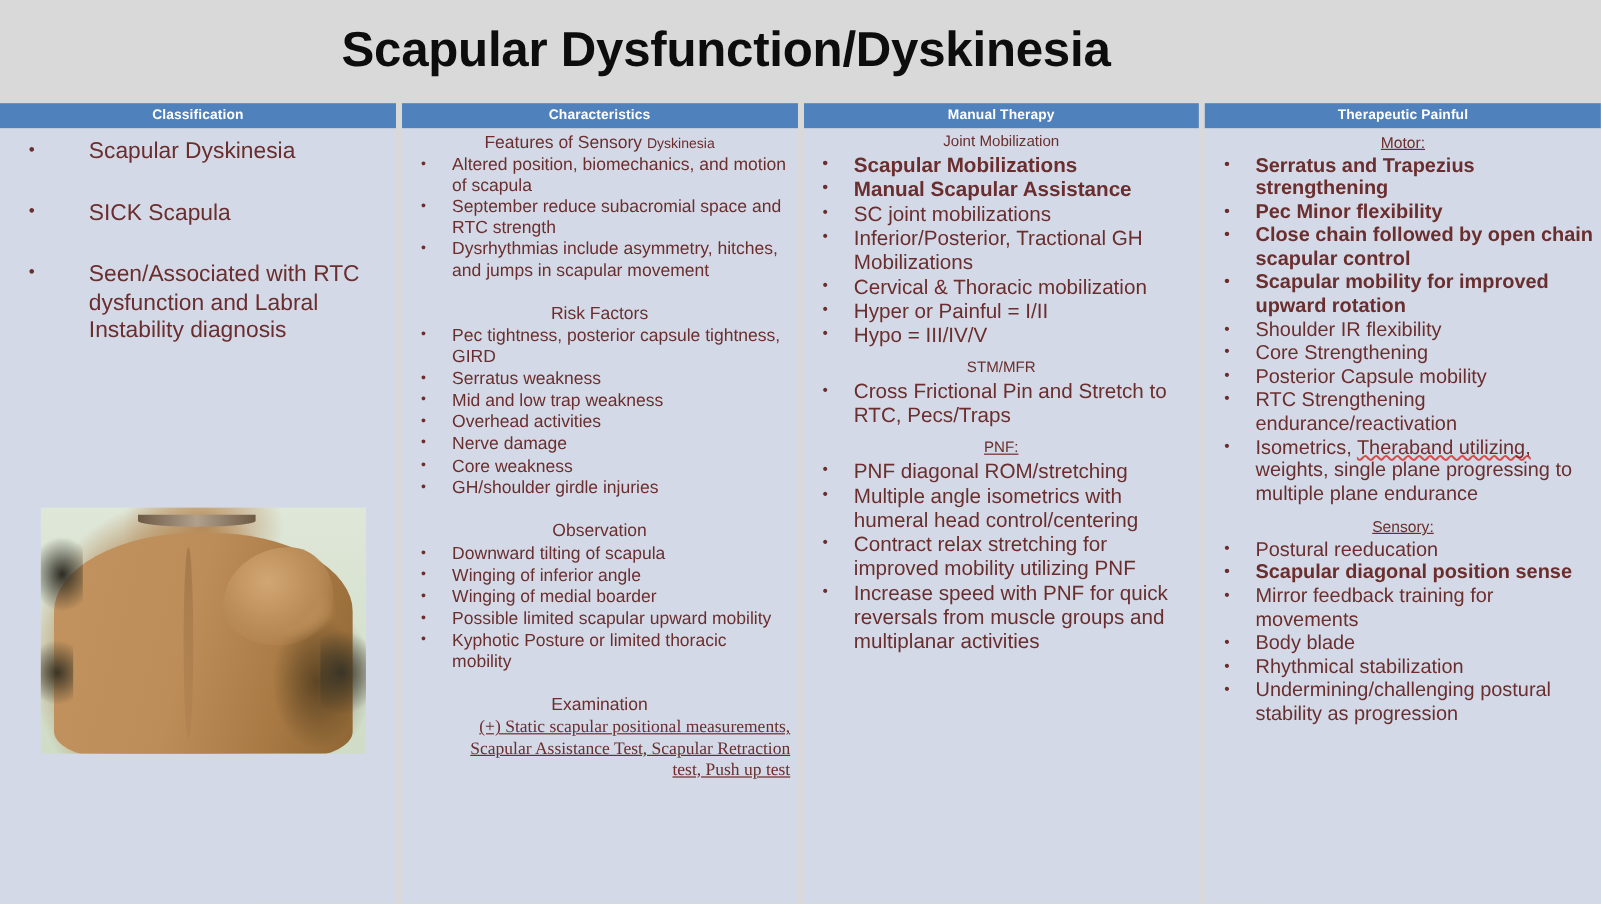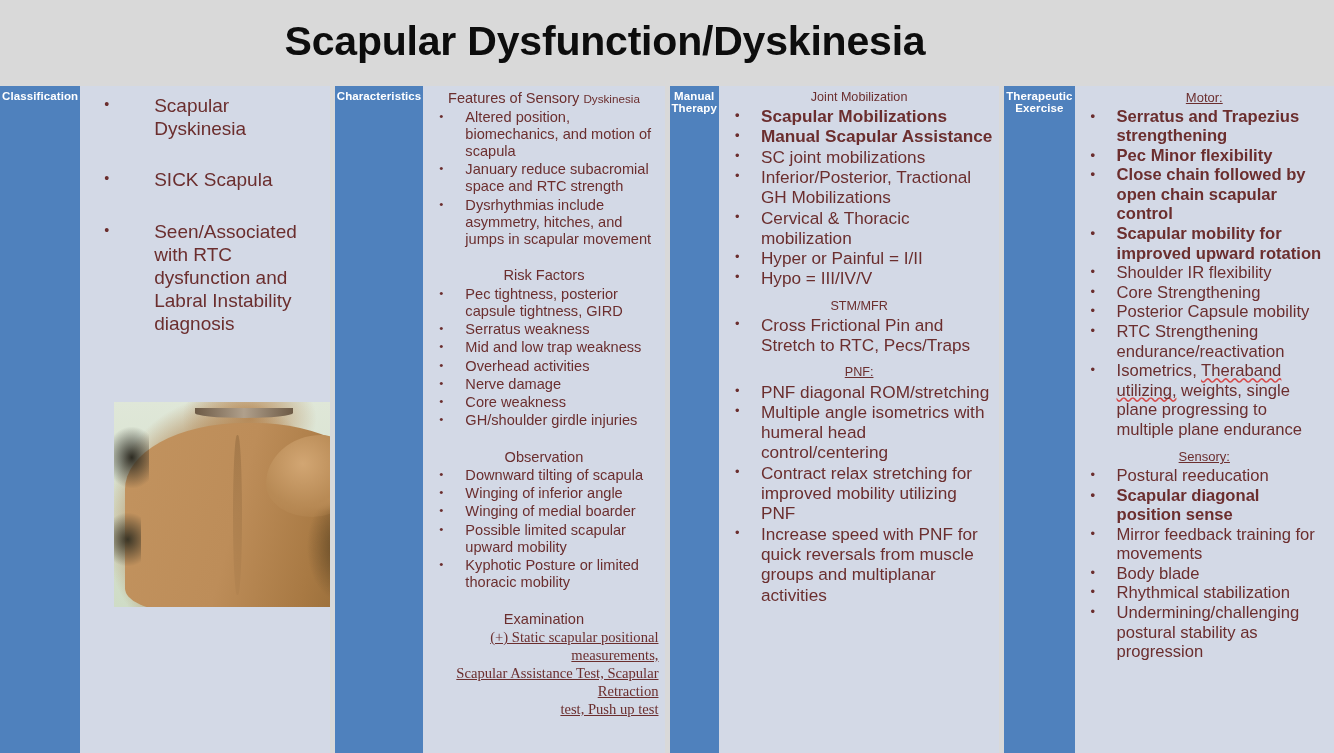--- a/index.html
+++ b/index.html
@@ -39,21 +39,21 @@
     top: 86px;
     width: 1334px;
     height: 667px;
     display: flex;
     gap: 5px;
     align-items: stretch;
   }
   .col {
     flex: 1 1 0;
     display: flex;
-    flex-direction: row;
+    flex-direction: column;
     min-width: 0;
   }
   .col-head {
     background: #4f81bd;
     color: #ffffff;
     font-size: 11.5px;
     font-weight: bold;
     text-align: center;
     padding: 4px 2px 5px 2px;
     letter-spacing: 0.1px;
@@ -244,21 +244,21 @@
     </div>
   </div>
 
   <div class="col" id="col-characteristics">
     <div class="col-head">Characteristics</div>
     <div class="col-body">
 
       <div class="section-head"><span>Features  of Sensory </span><span class="small">Dyskinesia</span></div>
       <ul class="bullets">
         <li>Altered position, biomechanics, and motion of scapula</li>
-        <li>January reduce subacromial space and RTC strength</li>
+        <li>September reduce subacromial space and RTC strength</li>
         <li>Dysrhythmias include asymmetry, hitches, and jumps in scapular movement</li>
       </ul>
 
       <div class="spacer-md"></div>
 
       <div class="section-head">Risk Factors</div>
       <ul class="bullets">
         <li>Pec tightness, posterior capsule tightness, GIRD</li>
         <li>Serratus weakness</li>
         <li>Mid and low trap weakness</li>
@@ -318,21 +318,21 @@
       <ul class="bullets">
         <li>PNF diagonal ROM/stretching</li>
         <li>Multiple angle isometrics with humeral head control/centering</li>
         <li>Contract relax stretching for improved mobility  utilizing PNF</li>
         <li>Increase speed with PNF for quick reversals from muscle groups and multiplanar activities</li>
       </ul>
     </div>
   </div>
 
   <div class="col" id="col-exercise">
-    <div class="col-head">Therapeutic Exercise</div>
+    <div class="col-head">Therapeutic Painful</div>
     <div class="col-body">
 
       <div class="section-head uline">Motor:</div>
       <ul class="bullets">
         <li class="bold">Serratus and Trapezius strengthening</li>
         <li class="bold">Pec Minor flexibility</li>
         <li class="bold">Close chain followed by open chain scapular control</li>
         <li class="bold">Scapular mobility for improved upward rotation</li>
         <li>Shoulder IR flexibility</li>
         <li>Core Strengthening</li>

